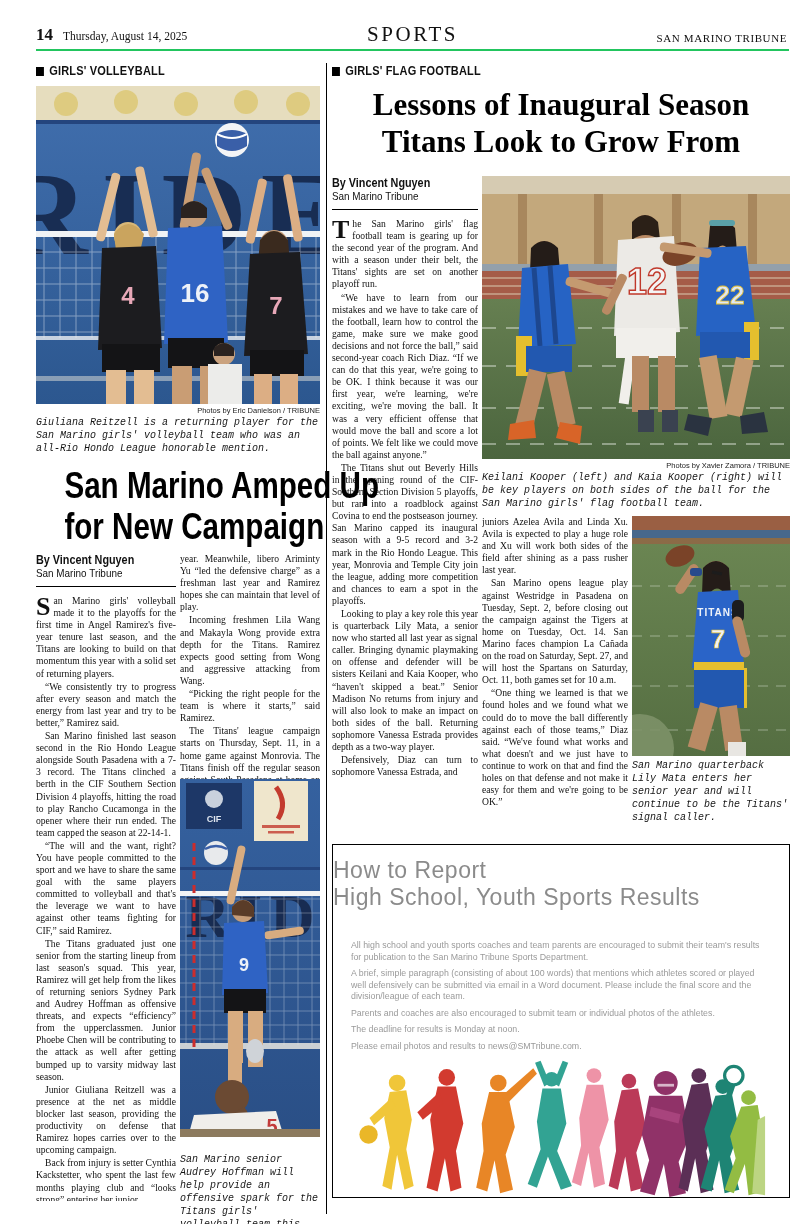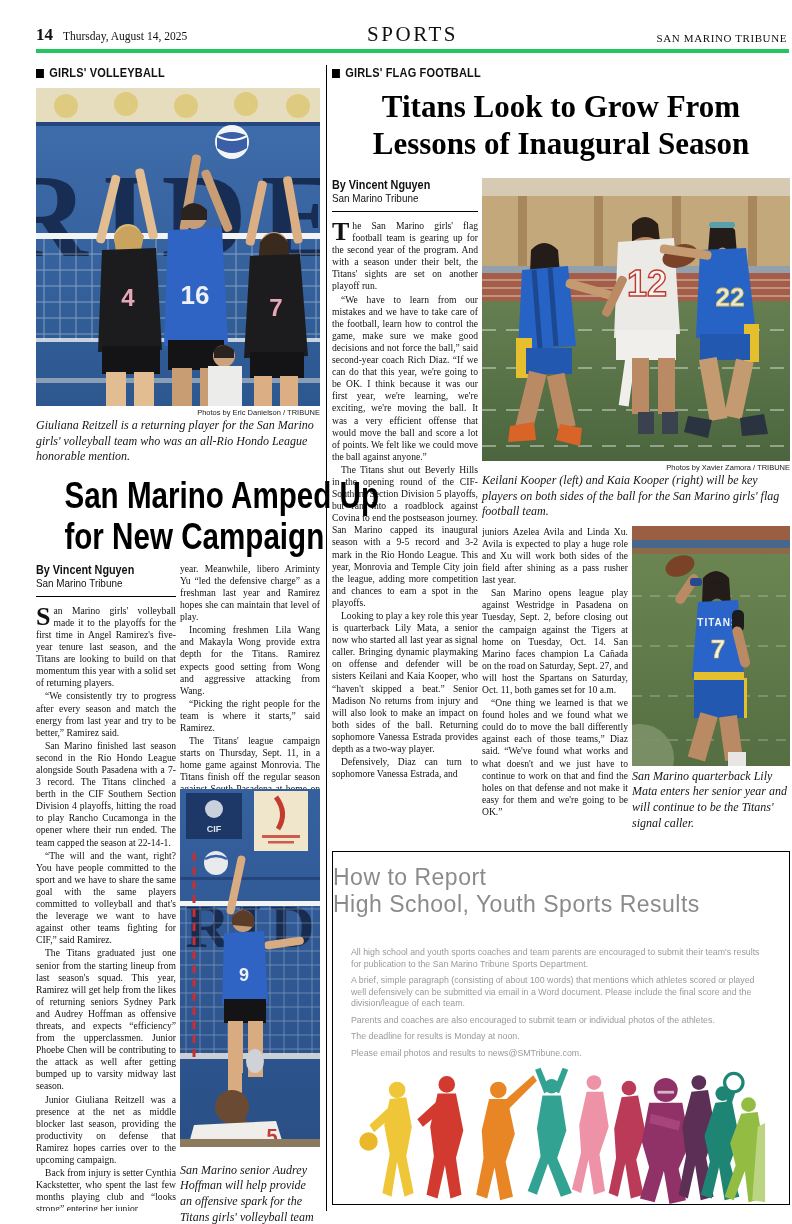--- a/index.html
+++ b/index.html
@@ -1,35 +1,35 @@
 <!DOCTYPE html>
 <html><head>
 <meta charset="utf-8">
 <style>
   html,body{margin:0;padding:0;background:#e9e9e9;}
   .page{width:792px;height:1224px;background:#ffffff;margin:0 auto;position:relative;
         font-family:"Liberation Serif", serif;color:#111;overflow:hidden;box-sizing:border-box;}
   
-  .masthead{margin:22px 3px 0 36px;border-bottom:4px solid #22c55e;height:27px;position:relative;}
+  .masthead{margin:22px 3px 0 36px;border-bottom:2px solid #22c55e;height:27px;position:relative;}
   .mh-left{position:absolute;left:0;bottom:4px;display:flex;align-items:baseline;gap:10px;}
   .mh-pagenum{font-size:17px;font-weight:bold;}
   .mh-date{font-size:11.5px;}
   .mh-center{position:absolute;left:0;right:0;bottom:2px;text-align:center;font-size:21px;letter-spacing:2.5px;}
   .mh-right{position:absolute;right:2px;bottom:5px;font-size:11px;letter-spacing:.6px;}
   
   .content{display:flex;margin:0 2px 0 36px;align-items:stretch;}
   .col-left{width:284px;flex:0 0 284px;}
   .v-divider{width:1px;background:#000;margin:12px 5px 30px 6px;}
   .col-right{width:458px;flex:0 0 458px;}
   .kicker{margin:13px 0 8px;font-family:"Liberation Sans",sans-serif;font-weight:bold;font-size:12.5px;
           letter-spacing:.2px;transform:scaleX(.88);transform-origin:left;white-space:nowrap;display:flex;align-items:center;gap:6px;}
   .kicker .sq{width:9px;height:9px;background:#000;display:inline-block;}
   .photo{display:block;}
   .credit{font-family:"Liberation Sans",sans-serif;font-size:7.5px;color:#222;text-align:right;margin:2px 0 1px;}
-  .caption{font-family:Liberation Serif, serif;font-style:italic;font-size:12px;line-height:1.3;color:#151515;}
+  .caption{font-family:Liberation Mono, monospace;font-style:italic;font-size:10px;line-height:1.3;color:#151515;}
   
   .vb-headline{margin:10px 0 6px;text-align:center;font-family:"Liberation Sans",sans-serif;font-weight:bold;
                font-size:37px;line-height:41px;color:#000;}
   .vb-headline div{transform:scaleX(.80);transform-origin:center;white-space:nowrap;}
   
   .byline-block{border-bottom:1.5px solid #000;padding-bottom:7px;margin-bottom:8px;}
   .byline{font-family:"Liberation Sans",sans-serif;font-weight:bold;font-size:12px;transform:scaleX(.9);transform-origin:left;white-space:nowrap;}
   .byline-org{font-family:"Liberation Sans",sans-serif;font-size:11px;transform:scaleX(.9);transform-origin:left;white-space:nowrap;}
   
   .bodytext{font-size:9.6px;line-height:12.1px;text-align:justify;overflow:hidden;}
@@ -250,22 +250,22 @@
 
     <div class="v-divider"></div>
 
     <section class="col-right">
       <div class="kicker">
         <span class="sq"></span>
         <span>GIRLS' FLAG FOOTBALL</span>
       </div>
 
       <h1 class="ff-headline">
+        <div>Lessons of Inaugural Season</div>
         <div>Titans Look to Grow From</div>
-        <div>Lessons of Inaugural Season</div>
       </h1>
 
       <div class="ff-main">
         <div class="ff-col1">
           <div class="byline-block">
             <div class="byline">By Vincent Nguyen</div>
             <div class="byline-org">San Marino Tribune</div>
           </div>
           <div class="bodytext">
             <p class="lede"><span class="dropcap">T</span><span>he San Marino girls' flag football team is gearing up for the second year of the program. And with a season under their belt, the Titans' sights are set on another playoff run.</span></p>

